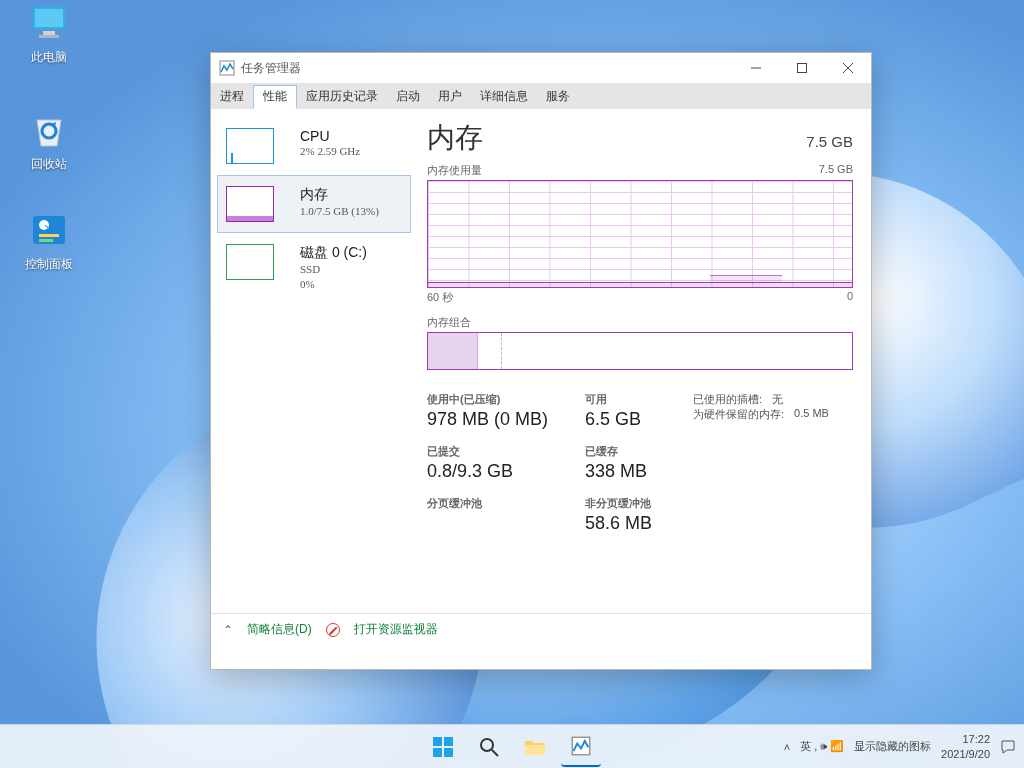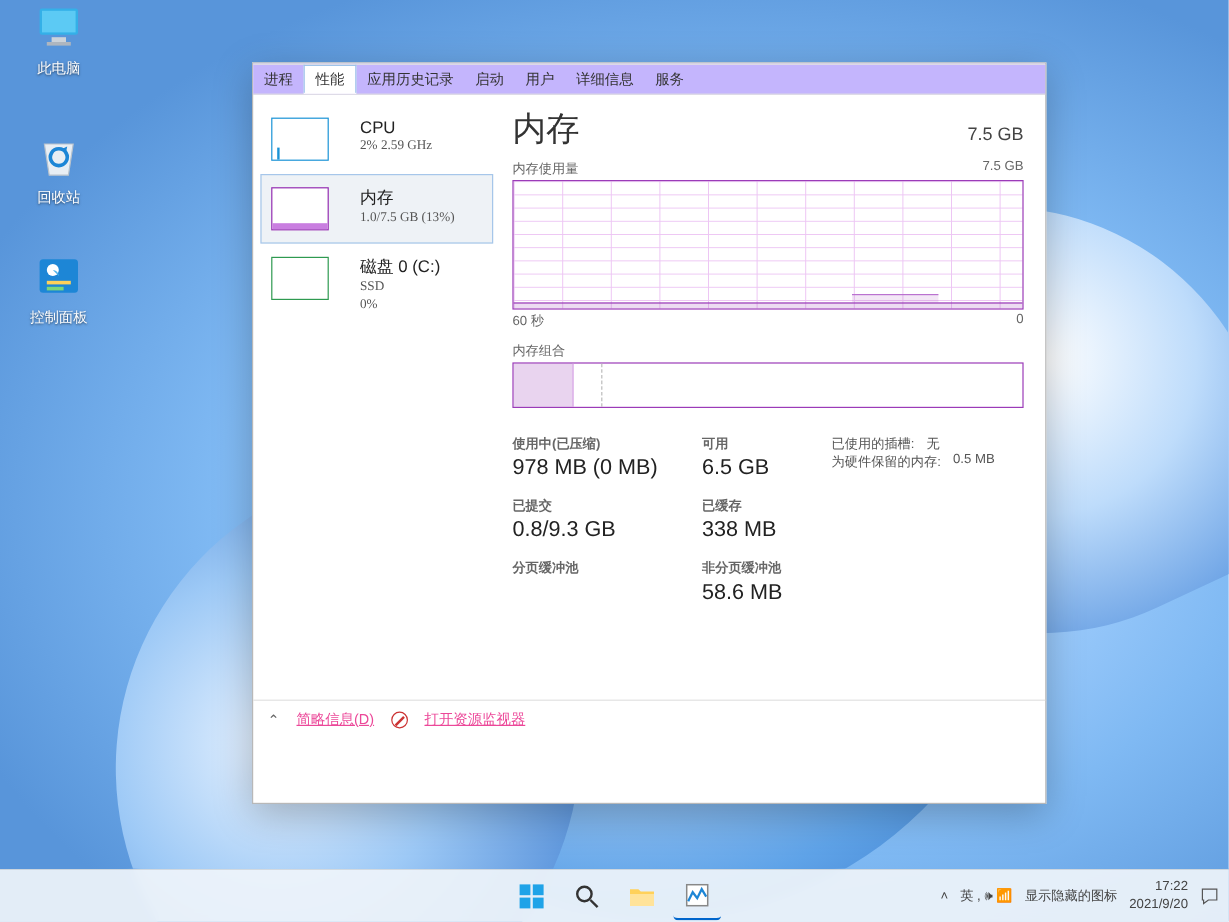--- a/index.html
+++ b/index.html
@@ -30,21 +30,21 @@
   background: #fff; border: 1px solid #b8b8b8; box-shadow: 0 8px 30px rgba(0,0,0,0.25);
 }
 .titlebar { height: 30px; display: flex; align-items: center; padding: 0 0 0 8px; font-size: 12px; color: #555; }
 .titlebar .ic { width: 16px; height: 16px; margin-right: 6px; }
 .titlebar .spacer { flex: 1; }
 .tb-btn { width: 46px; height: 30px; display: flex; align-items: center; justify-content: center; color: #444; }
 
 .menubar { height: 24px; display: flex; align-items: center; gap: 14px; padding: 0 10px; font-size: 12px; color: #333; }
 .menubar span { cursor: default; }
 
-.tabbar { height: 26px; display: flex; align-items: flex-start; border-top: 1px solid #e2e2e2; border-bottom: 1px solid #e2e2e2; font-size: 12px; background: #c4b5fd; }
+.tabbar { height: 26px; display: flex; align-items: center; border-top: 1px solid #e2e2e2; border-bottom: 1px solid #e2e2e2; font-size: 12px; background: #e5e5e5; }
 .tab { padding: 0 9px; height: 100%; display: flex; align-items: center; color: #333; cursor: pointer; }
 .tab.active { background: #fff; border: 1px solid #9fc3ea; border-bottom: 1px solid #fff; margin-bottom: -1px; }
 
 .body { display: flex; height: calc(100% - 30px - 24px - 26px - 32px); }
 .sidebar { width: 206px; padding: 8px 6px; overflow: hidden; }
 .sb-item { display: flex; gap: 26px; padding: 10px 8px; cursor: pointer; border: 1px solid transparent; }
 .sb-item.active { background: #eef2f6; border: 1px solid #a6c6ea; }
 .sb-thumb { width: 48px; height: 36px; border: 1px solid #1a93d6; background: #fff; position: relative; flex-shrink: 0; }
 .sb-thumb.mem { border-color: #912bb0; }
 .sb-thumb.mem::after { content:""; position:absolute; left:0; right:0; bottom:0; height:5px; background:#c97ee0; }
@@ -74,21 +74,21 @@
 .comp .seg.standby { width: 24px; border-right:1px dashed #bbb; }
 .stats { display: grid; grid-template-columns: 150px 100px 170px; row-gap: 14px; margin-top: 22px; column-gap: 8px; }
 .stat-l { font-size: 11px; color: #666; }
 .stat-v { font-size: 18px; color: #222; }
 .stat-pair .stat-l { margin-bottom: 2px; font-weight: bold; }
 .small-row { font-size: 11px; color: #555; display: flex; gap: 10px; }
 .footer {
   height: 32px; border-top: 1px solid #e2e2e2; display: flex; align-items: center; gap: 14px;
   padding: 0 12px; font-size: 12px;
 }
-.footer .link { color: #ec4899; cursor: pointer; text-decoration: underline; }
+.footer .link { color: #15803d; cursor: pointer; }
 .footer .chev { color: #666; }
 .footer .nosym { width:14px; height:14px; border:1.5px solid #c33; border-radius:50%; position:relative; display:inline-block; vertical-align:middle; }
 .footer .nosym::after { content:""; position:absolute; left:1px; right:1px; top:50%; height:1.5px; background:#c33; transform:rotate(-45deg); }
 
 .taskbar {
   position: absolute; left:0; right:0; bottom:0; height: 44px;
   background: rgba(239,244,250,0.92); backdrop-filter: blur(4px);
   border-top: 1px solid rgba(0,0,0,0.1);
   display: flex; align-items: center;
 }
@@ -141,20 +141,46 @@
           <circle cx="15" cy="15" r="5" fill="#fff"></circle>
           <path d="M15 15 a5 5 0 0 1 5 5" fill="#4fb2ea"></path>
           <rect x="10" y="24" width="20" height="3" fill="#ffd15a"></rect>
           <rect x="10" y="29" width="14" height="3" fill="#7bd67b"></rect>
         </svg>
     </div>
     <span>控制面板</span>
   </div>
 
   <div class="window">
+    <div class="titlebar">
+      <div class="ic">
+        <svg width="16" height="16" viewBox="0 0 16 16">
+            <rect x="1" y="1" width="14" height="14" fill="#fff" stroke="#888"></rect>
+            <polyline points="2,12 5,6 8,10 11,4 14,9" fill="none" stroke="#1d86d6" stroke-width="1.5"></polyline>
+          </svg>
+      </div>
+      <span>任务管理器</span>
+      <div class="spacer"></div>
+      <div class="tb-btn">
+          <svg width="10" height="10">
+            <line x1="0" y1="5" x2="10" y2="5" stroke="currentColor"></line>
+          </svg>
+        </div>
+      <div class="tb-btn">
+          <svg width="10" height="10">
+            <rect x="0.5" y="0.5" width="9" height="9" fill="none" stroke="currentColor"></rect>
+          </svg>
+        </div>
+      <div class="tb-btn tb-close">
+          <svg width="10" height="10">
+            <line x1="0" y1="0" x2="10" y2="10" stroke="currentColor"></line>
+            <line x1="10" y1="0" x2="0" y2="10" stroke="currentColor"></line>
+          </svg>
+        </div>
+    </div>
 
 
     <div class="tabbar">
       <div class="tab">进程</div>
       <div class="tab active">性能</div>
       <div class="tab">应用历史记录</div>
       <div class="tab">启动</div>
       <div class="tab">用户</div>
       <div class="tab">详细信息</div>
       <div class="tab">服务</div>

